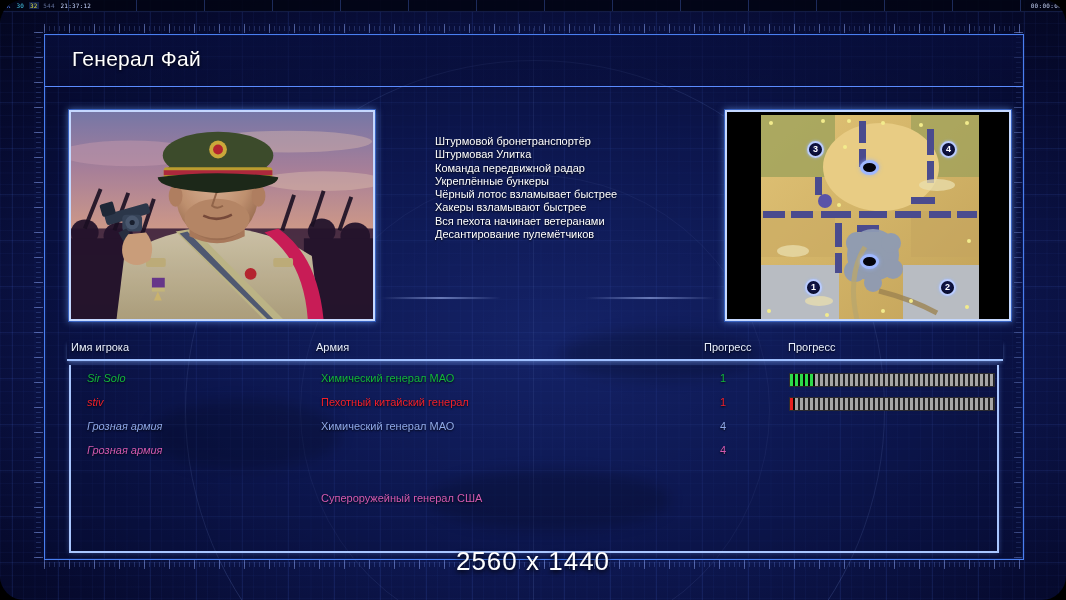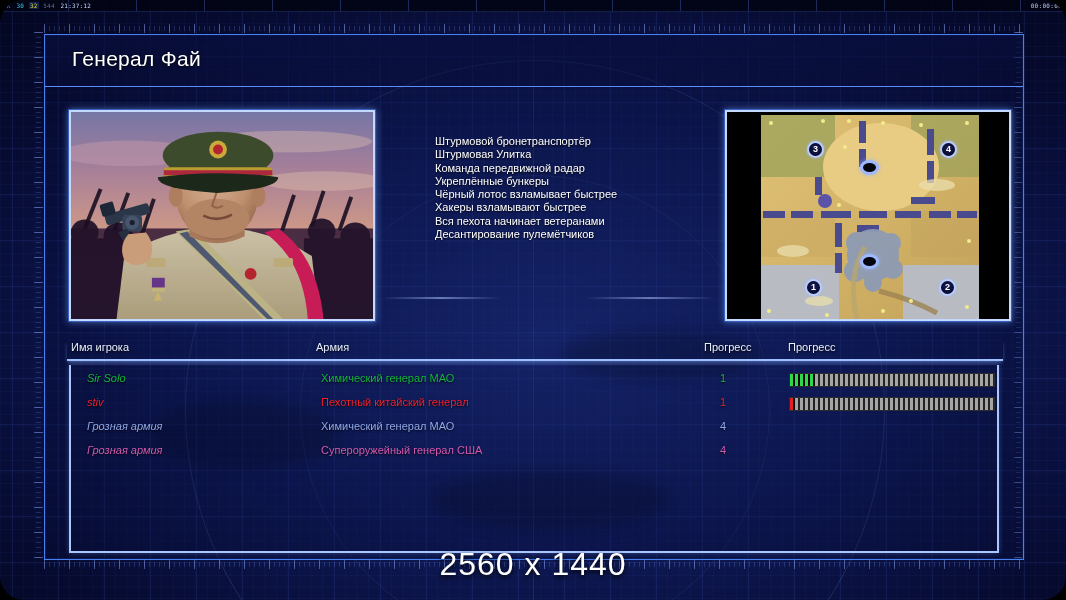--- a/index.html
+++ b/index.html
@@ -266,21 +266,21 @@
     background-image: repeating-linear-gradient(
       to right,
       currentColor 0px, currentColor 3px,
       rgba(0,0,0,0.85) 3px, rgba(0,0,0,0.85) 5px);
   }
 
   
   .res-overlay {
     position: absolute; left: 0; right: 0; top: 546px;
     text-align: center;
-    font-size: 32px; color: #ffffff;
+    font-size: 26px; color: #ffffff;
     letter-spacing: 1px;
     text-shadow: 0 2px 5px rgba(0,0,0,0.95);
     z-index: 50;
   }
 </style>
 </head>
 <body>
 
 <div id="screen">
 
@@ -554,21 +554,21 @@
       </div>
 
       <div class="row" style="top:52px;">
         <div class="cell c-name" style="color:#8fa8e8;">Грозная армия</div>
         <div class="cell c-army" style="color:#8fa8e8;">Химический генерал МАО</div>
         <div class="cell c-team" style="color:#8fa8e8;">4</div>
       </div>
 
       <div class="row" style="top:76px;">
         <div class="cell c-name" style="color:#d45ab0;">Грозная армия</div>
-        <div class="cell c-army" style="color:#d45ab0;">Супероружейный генерал США</div>
+        <div class="cell c-army" style="color:#d45ab0;margin-top:48px;">Супероружейный генерал США</div>
         <div class="cell c-team" style="color:#d45ab0;">4</div>
       </div>
 
     </div>
   </div>
 
   <div class="res-overlay">2560 x 1440</div>
 
 </div>
 

